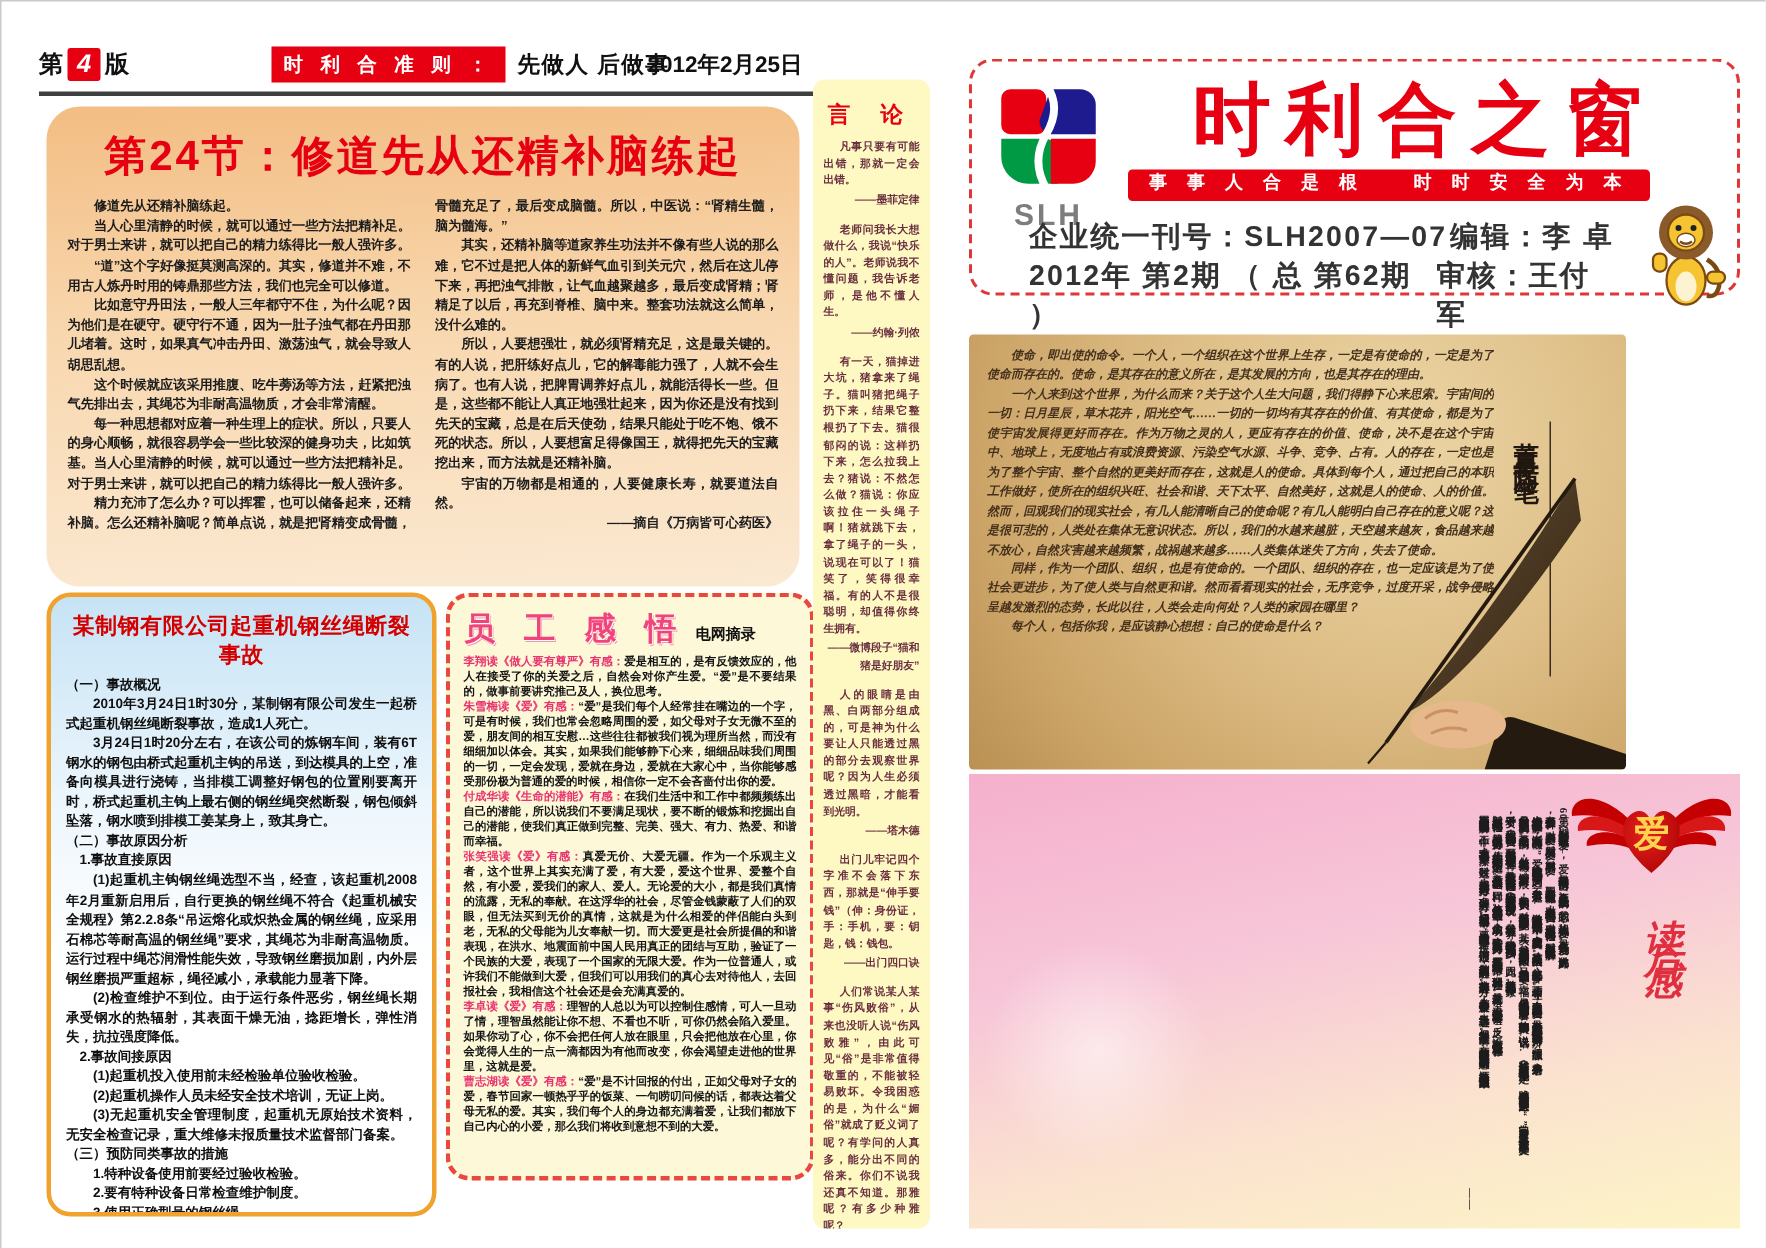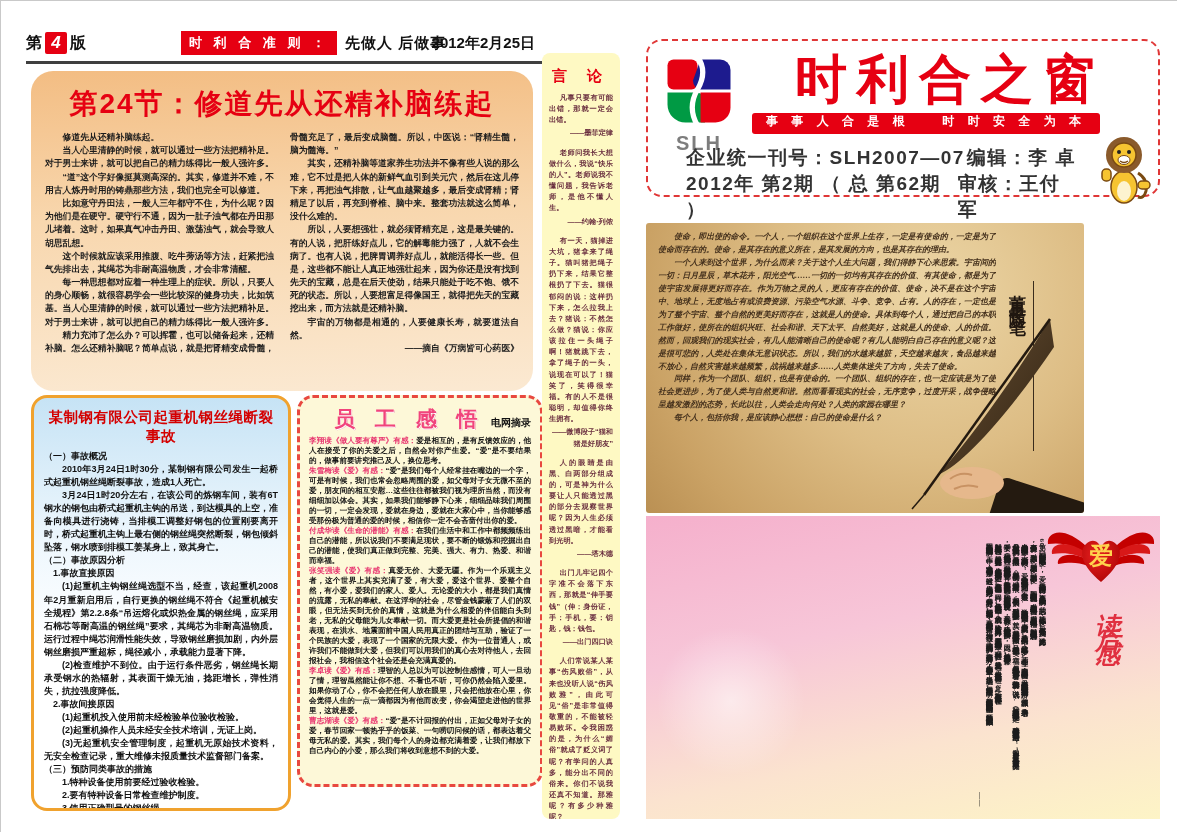--- a/index.html
+++ b/index.html
@@ -32,21 +32,21 @@
     border-radius:16px;background:linear-gradient(#c6e3f5 0%,#eef7fd 35%,#ffffff 60%);
     padding:8px 10px;box-sizing:border-box;overflow:hidden;}
   #accident h2{margin:2px 0 4px;text-align:center;color:#d40000;font-size:14.5px;letter-spacing:0.5px;}
   #accident p{margin:0;font-size:9px;line-height:1.45;color:#101010;font-weight:600;text-align:justify;text-indent:2em;}
   #accident p.h{text-indent:0;font-weight:bold;}
   #accident p.h2{text-indent:1em;font-weight:bold;}
 
   
   #staff{position:absolute;left:296px;top:394px;width:246px;height:392px;border:3px dashed #e8483f;
     border-radius:16px;background:#fdf8d8;padding:5px 9px;box-sizing:border-box;overflow:hidden;}
-  #staff .ttl-row{text-align:right;margin:2px 0 3px;}
+  #staff .ttl-row{text-align:left;margin:2px 0 3px;font-family:Liberation Serif, serif;}
   #staff .ttl{color:#f1447c;font-size:21px;font-weight:bold;letter-spacing:7px;
     text-shadow:0.5px 0.5px 0 #fff,1px 1px 0 #e9a;}
   #staff .sub{color:#111;font-size:10px;font-weight:bold;margin-left:2px;}
   #staff p{margin:0;font-size:7.6px;line-height:1.32;color:#151515;text-align:justify;font-weight:600;}
   #staff p .au{color:#e8336e;font-weight:bold;}
 
   
   #strip{position:absolute;left:541px;top:52px;width:78px;height:766px;background:#fef9c3;
     border-radius:8px;padding:12px 7px;box-sizing:border-box;overflow:hidden;}
   #strip .ttl{text-align:center;color:#e60012;font-weight:bold;font-size:15px;letter-spacing:8px;margin:2px 0 6px;}

